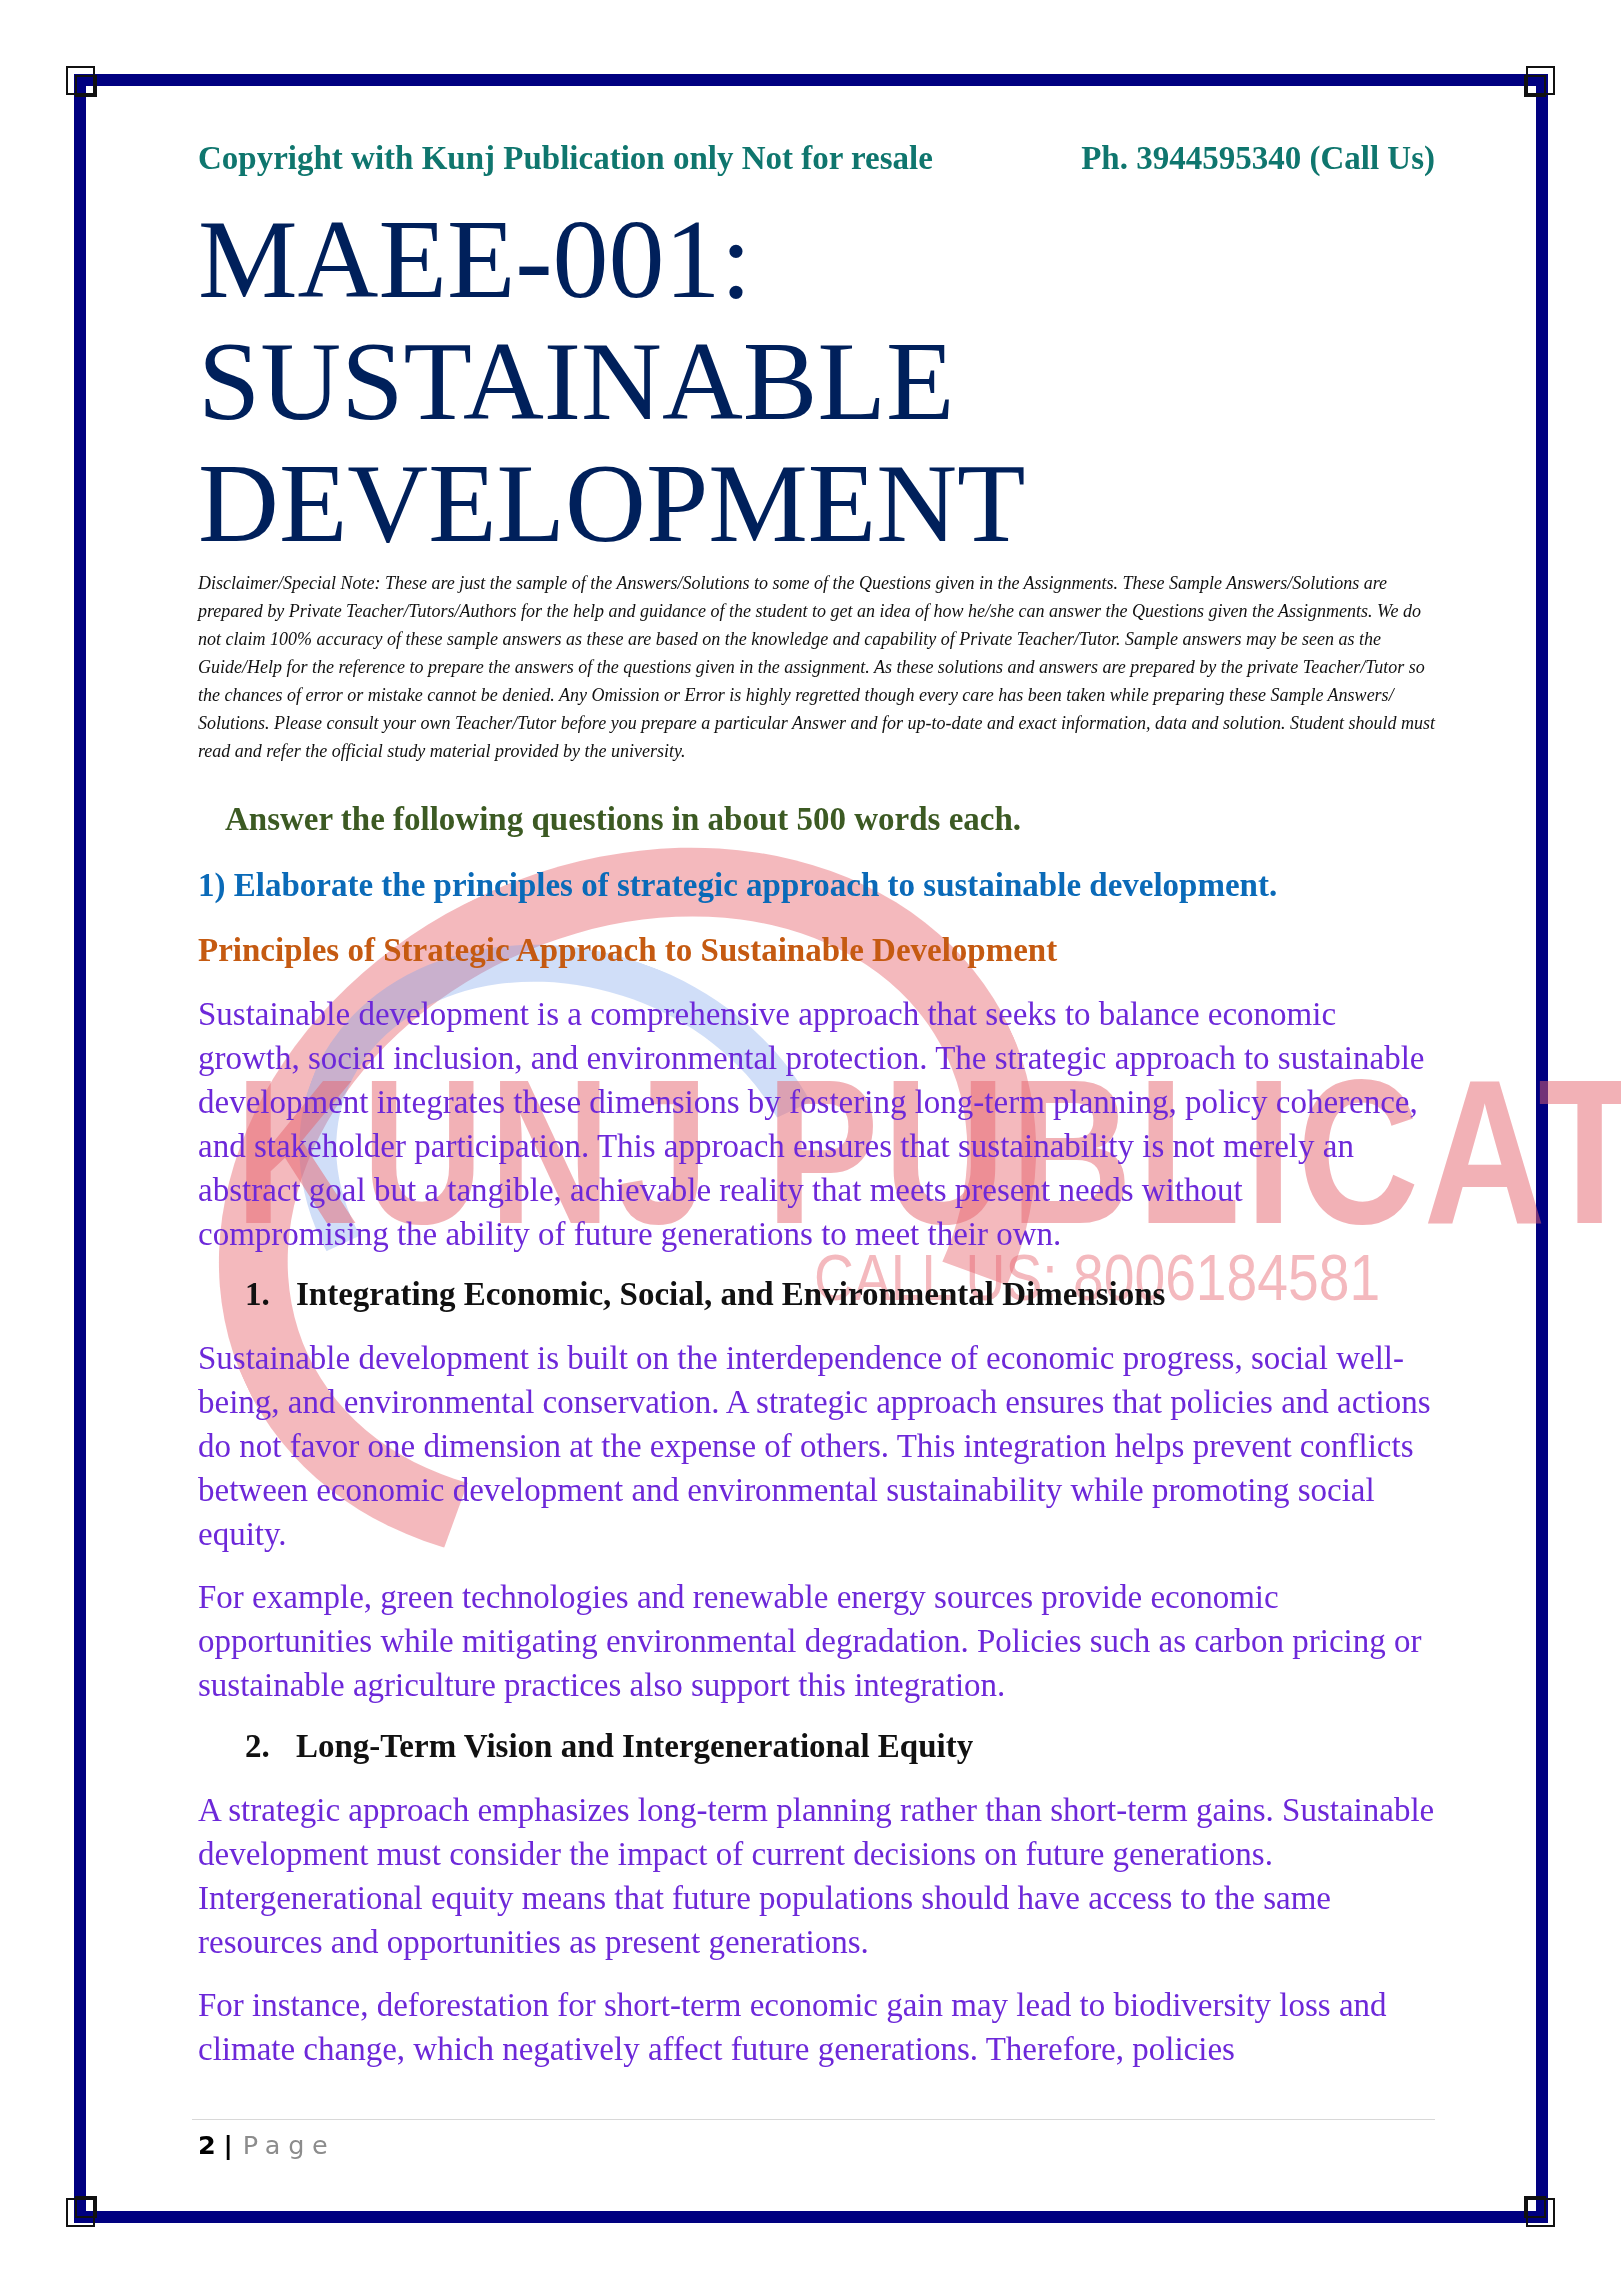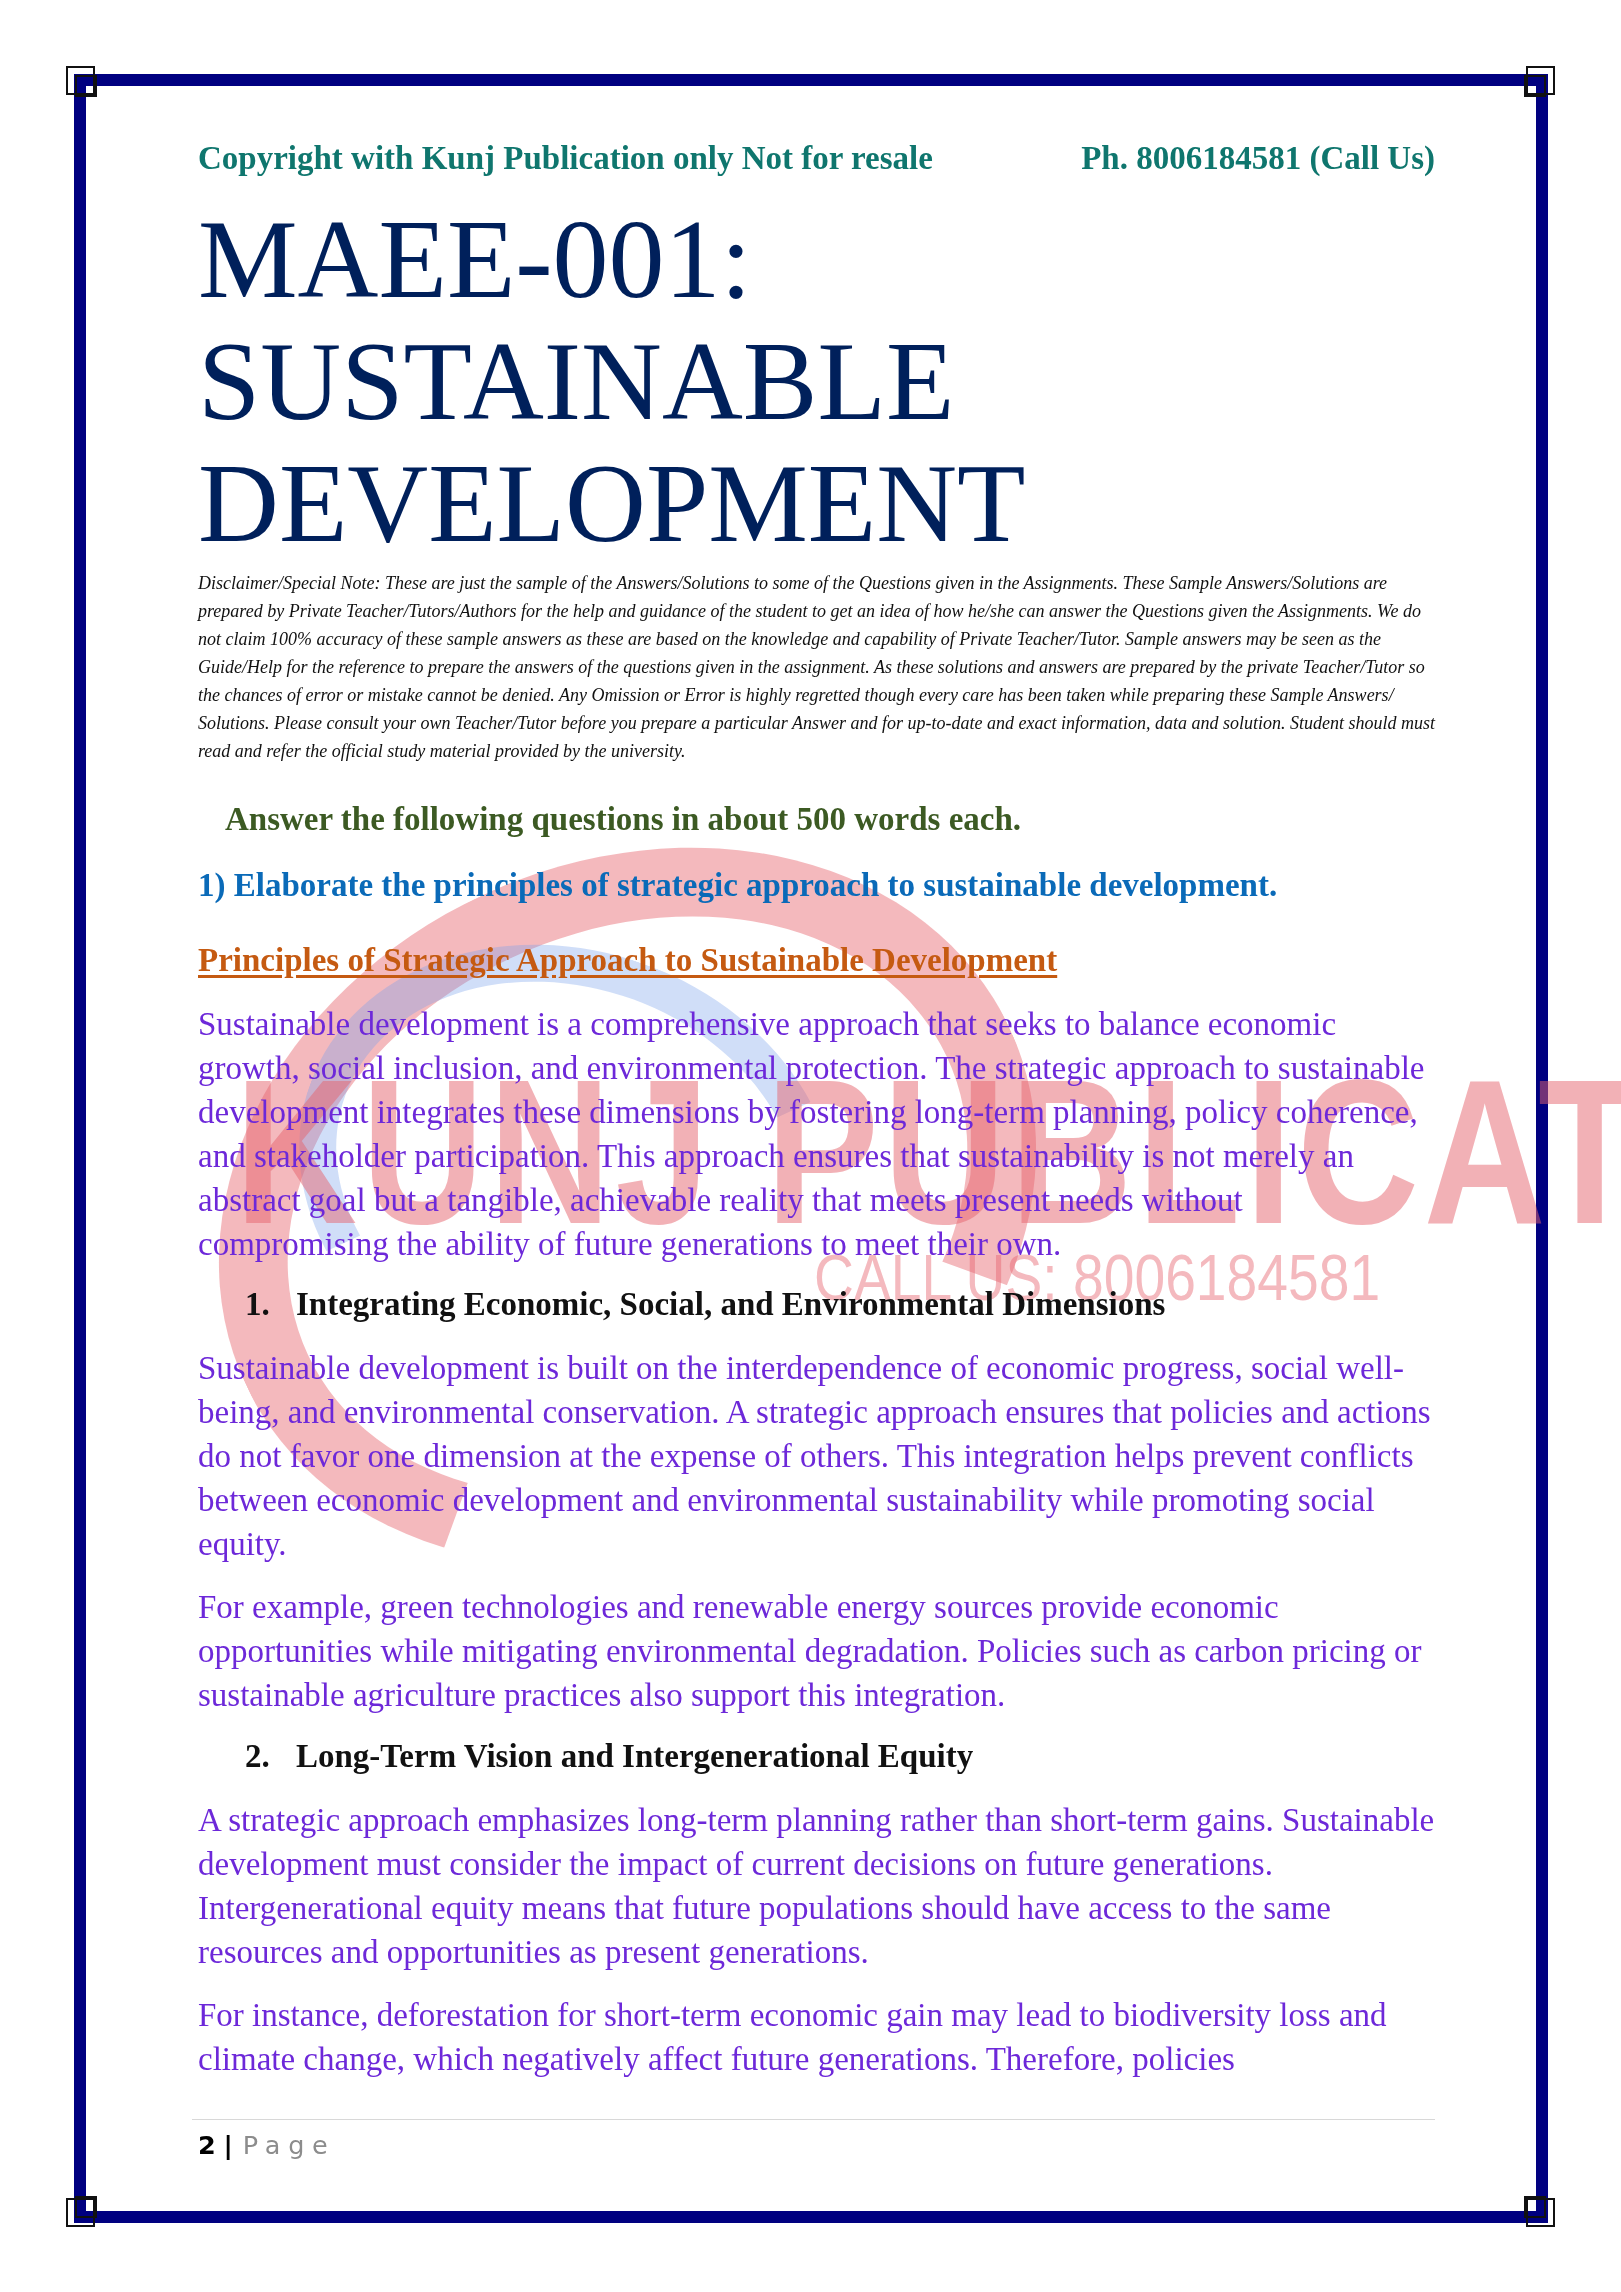--- a/index.html
+++ b/index.html
@@ -22,21 +22,21 @@
   .wm-text { position: absolute; left: 88px; top: 206px; font-family: "Liberation Sans", sans-serif; font-weight: bold; font-size: 206px; letter-spacing: 5.9px; color: rgba(230,100,110,0.50); transform: scaleX(0.82); transform-origin: left top; white-space: nowrap; line-height: 1; }
   .wm-call { position: absolute; left: 667px; top: 402px; font-family: "Liberation Sans", sans-serif; font-size: 65px; color: rgba(230,100,110,0.45); transform: scaleX(0.85); transform-origin: left top; white-space: nowrap; line-height: 1; }
 
   
   .content { position: absolute; left: 198px; top: 137px; width: 1237px; }
   .copyright { display: flex; justify-content: space-between; font-weight: bold; color: #0f766e; font-size: 33px; line-height: 43px; height: 43px; }
   .title { text-align: left; color: #00205b; font-weight: normal; font-size: 112px; line-height: 122px; margin-top: 17.6px; }
   .disclaimer { font-style: italic; font-size: 18px; line-height: 28px; color: #111; margin-top: 5px; }
   .instruction { color: #3c5a23; font-weight: bold; font-size: 33px; line-height: 43px; margin-top: 33px; margin-left: 27px; }
   .question { color: #0a6ab8; font-weight: bold; font-size: 33px; line-height: 43px; margin-top: 23.5px; }
-  .section-heading { color: #c55a11; font-weight: bold; font-size: 33px; line-height: 43px; text-decoration: underline; text-decoration-thickness: 2.9px; text-underline-offset: 3.9px; margin-top: 32px; }
+  .section-heading { color: #c55a11; font-weight: bold; font-size: 33px; line-height: 43px; text-decoration-thickness: 2.9px; text-underline-offset: 3.9px; margin-top: 22px; }
   .para { font-size: 33px; line-height: 44px; color: #6d28d9; margin-top: 19.6px; position: relative; }
   .sub-heading { font-weight: bold; font-size: 33px; line-height: 43px; color: #111; margin-top: 17.6px; padding-left: 47px; display: flex; position: relative; }
   .sub-heading .num { width: 51px; }
 
   
   .footer-line { position: absolute; left: 192px; top: 2119px; width: 1243px; height: 1px; background: #d8d8d8; }
   .footer { position: absolute; left: 198px; top: 2129px; font-family: "DejaVu Sans", sans-serif; font-size: 25.5px; line-height: 33px; }
   .footer .pg-num { font-weight: bold; color: #000; }
   .footer .sep { font-weight: bold; color: #000; margin: 0 9.8px 0 7.8px; }
   .footer .pg-word { color: #8c8c8c; letter-spacing: 7.8px; }
@@ -57,21 +57,21 @@
 <div class="watermark">
   <div class="wm-arc-red"></div>
   <div class="wm-arc-blue"></div>
   <div class="wm-text">KUNJ PUBLICATION</div>
   <div class="wm-call">CALL US: 8006184581</div>
 </div>
 
 <div class="content">
   <div class="copyright">
     <span>Copyright with Kunj Publication only Not for resale</span>
-    <span>Ph. 8006184581 (Call Us)</span>
+    <span>Ph. 3944595340 (Call Us)</span>
   </div>
 
   <div class="title">
     <div>MAEE-001: SUSTAINABLE</div>
     <div>DEVELOPMENT</div>
   </div>
 
   <div class="disclaimer">Disclaimer/Special Note: These are just the sample of the Answers/Solutions to some of the Questions given in the Assignments. These Sample Answers/Solutions are prepared by Private Teacher/Tutors/Authors for the help and guidance of the student to get an idea of how he/she can answer the Questions given the Assignments. We do not claim 100% accuracy of these sample answers as these are based on the knowledge and capability of Private Teacher/Tutor. Sample answers may be seen as the Guide/Help for the reference to prepare the answers of the questions given in the assignment. As these solutions and answers are prepared by the private Teacher/Tutor so the chances of error or mistake cannot be denied. Any Omission or Error is highly regretted though every care has been taken while preparing these Sample Answers/ Solutions. Please consult your own Teacher/Tutor before you prepare a particular Answer and for up-to-date and exact information, data and solution. Student should must read and refer the official study material provided by the university.</div>
 
   <div class="instruction">Answer the following questions in about 500 words each.</div>

